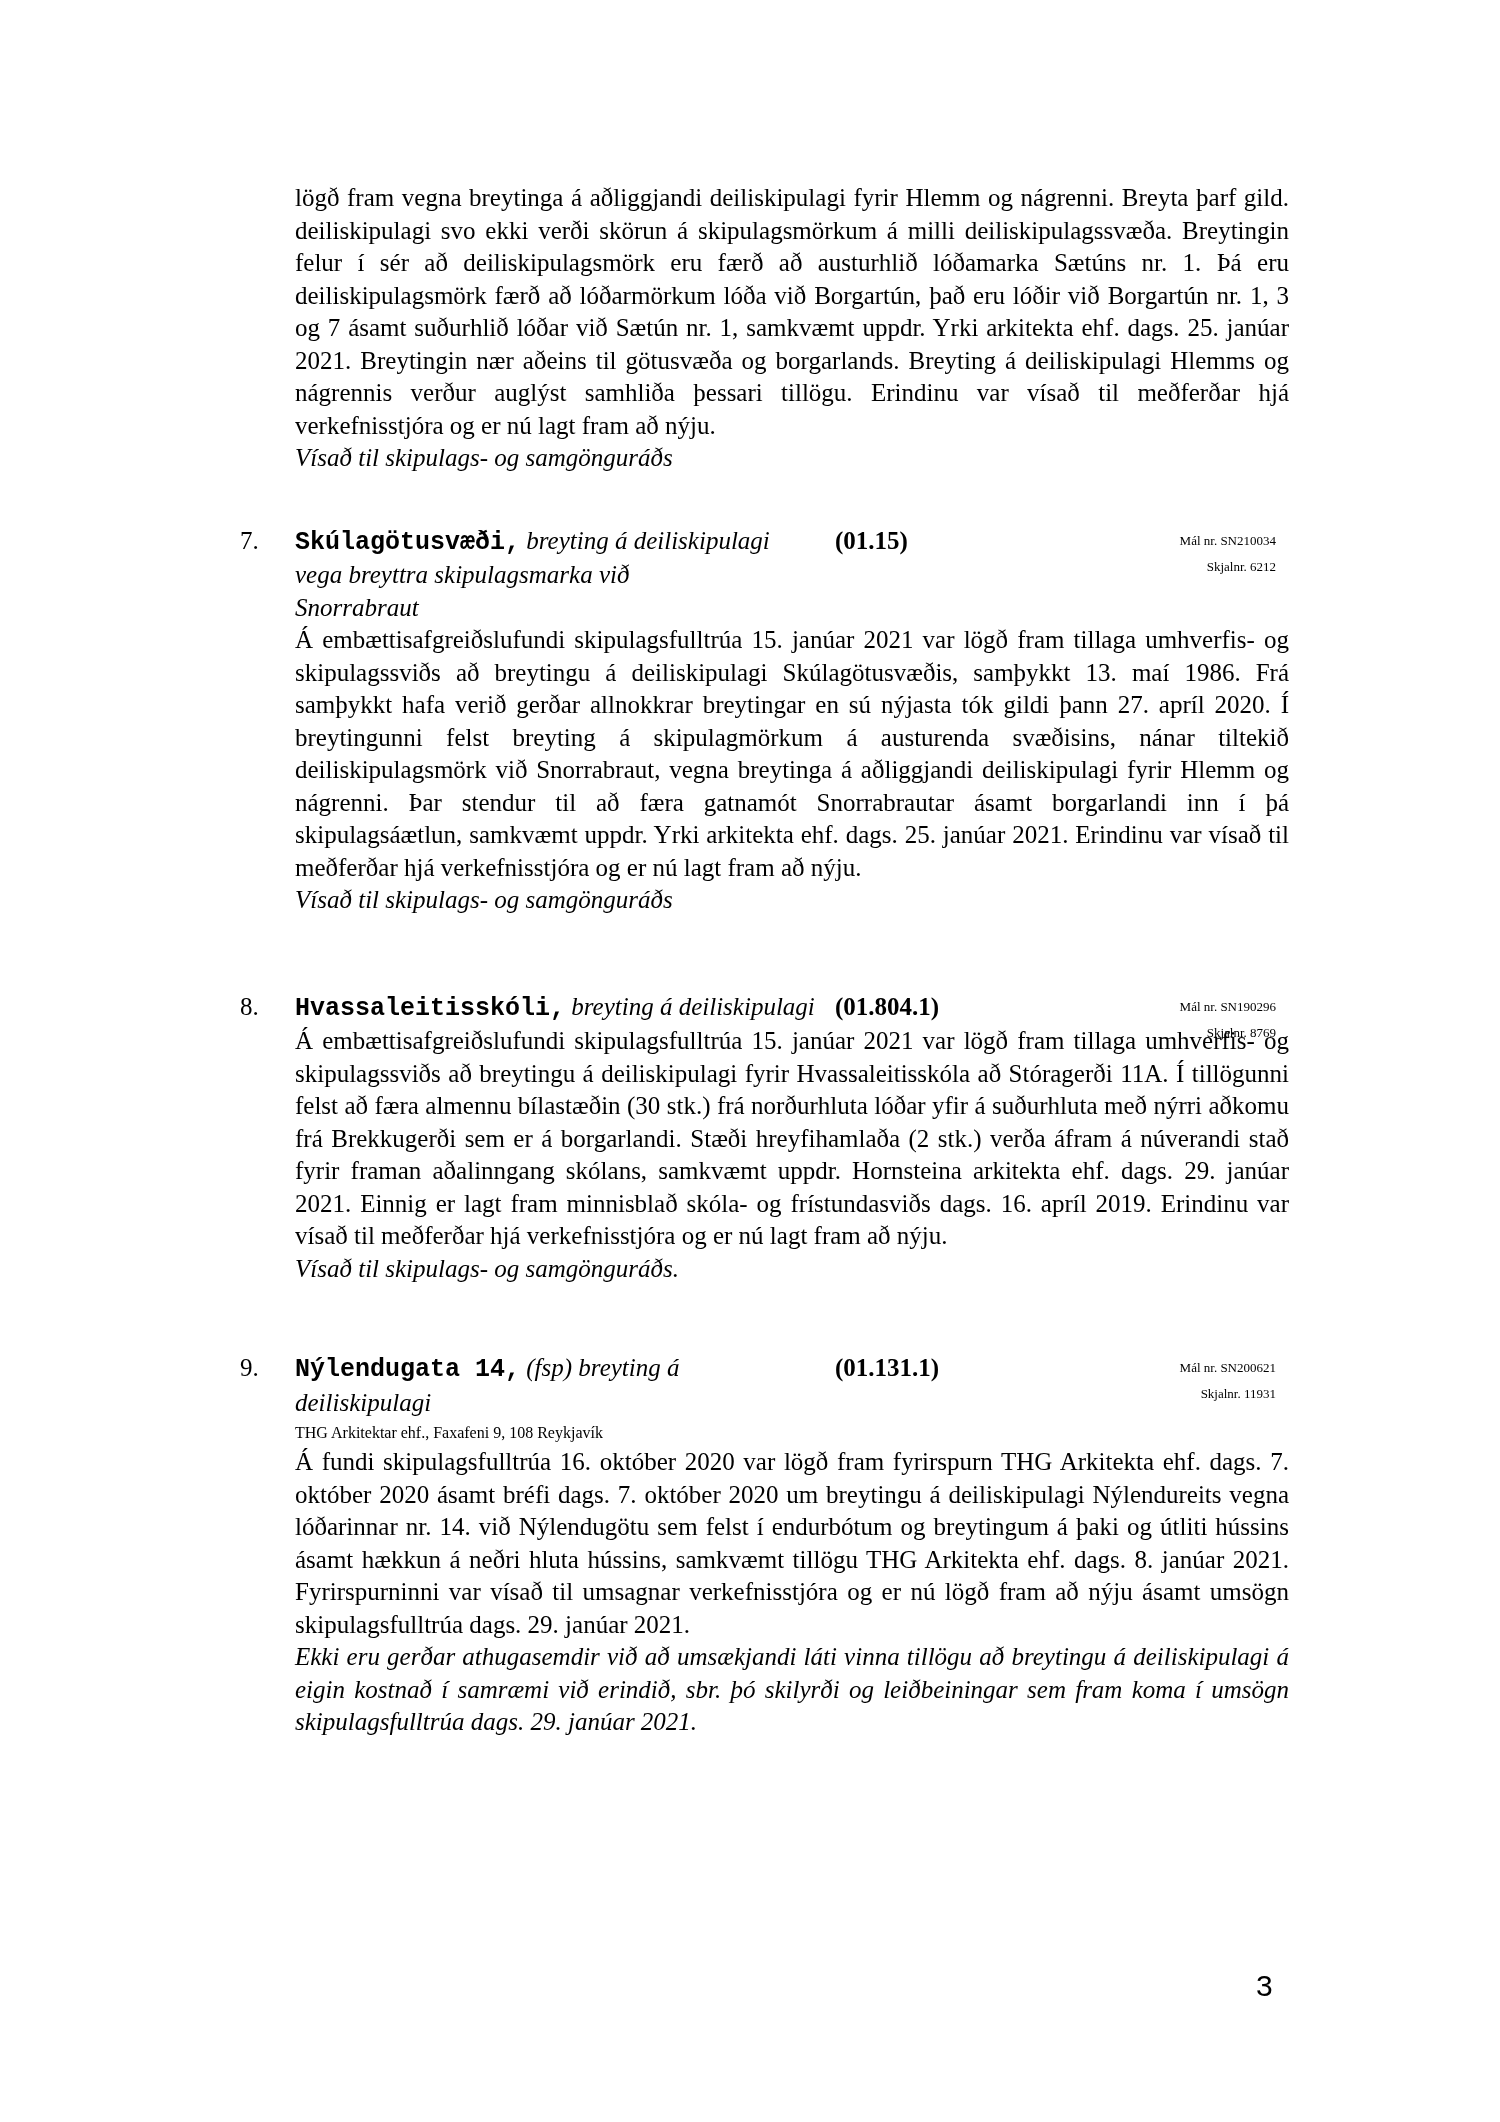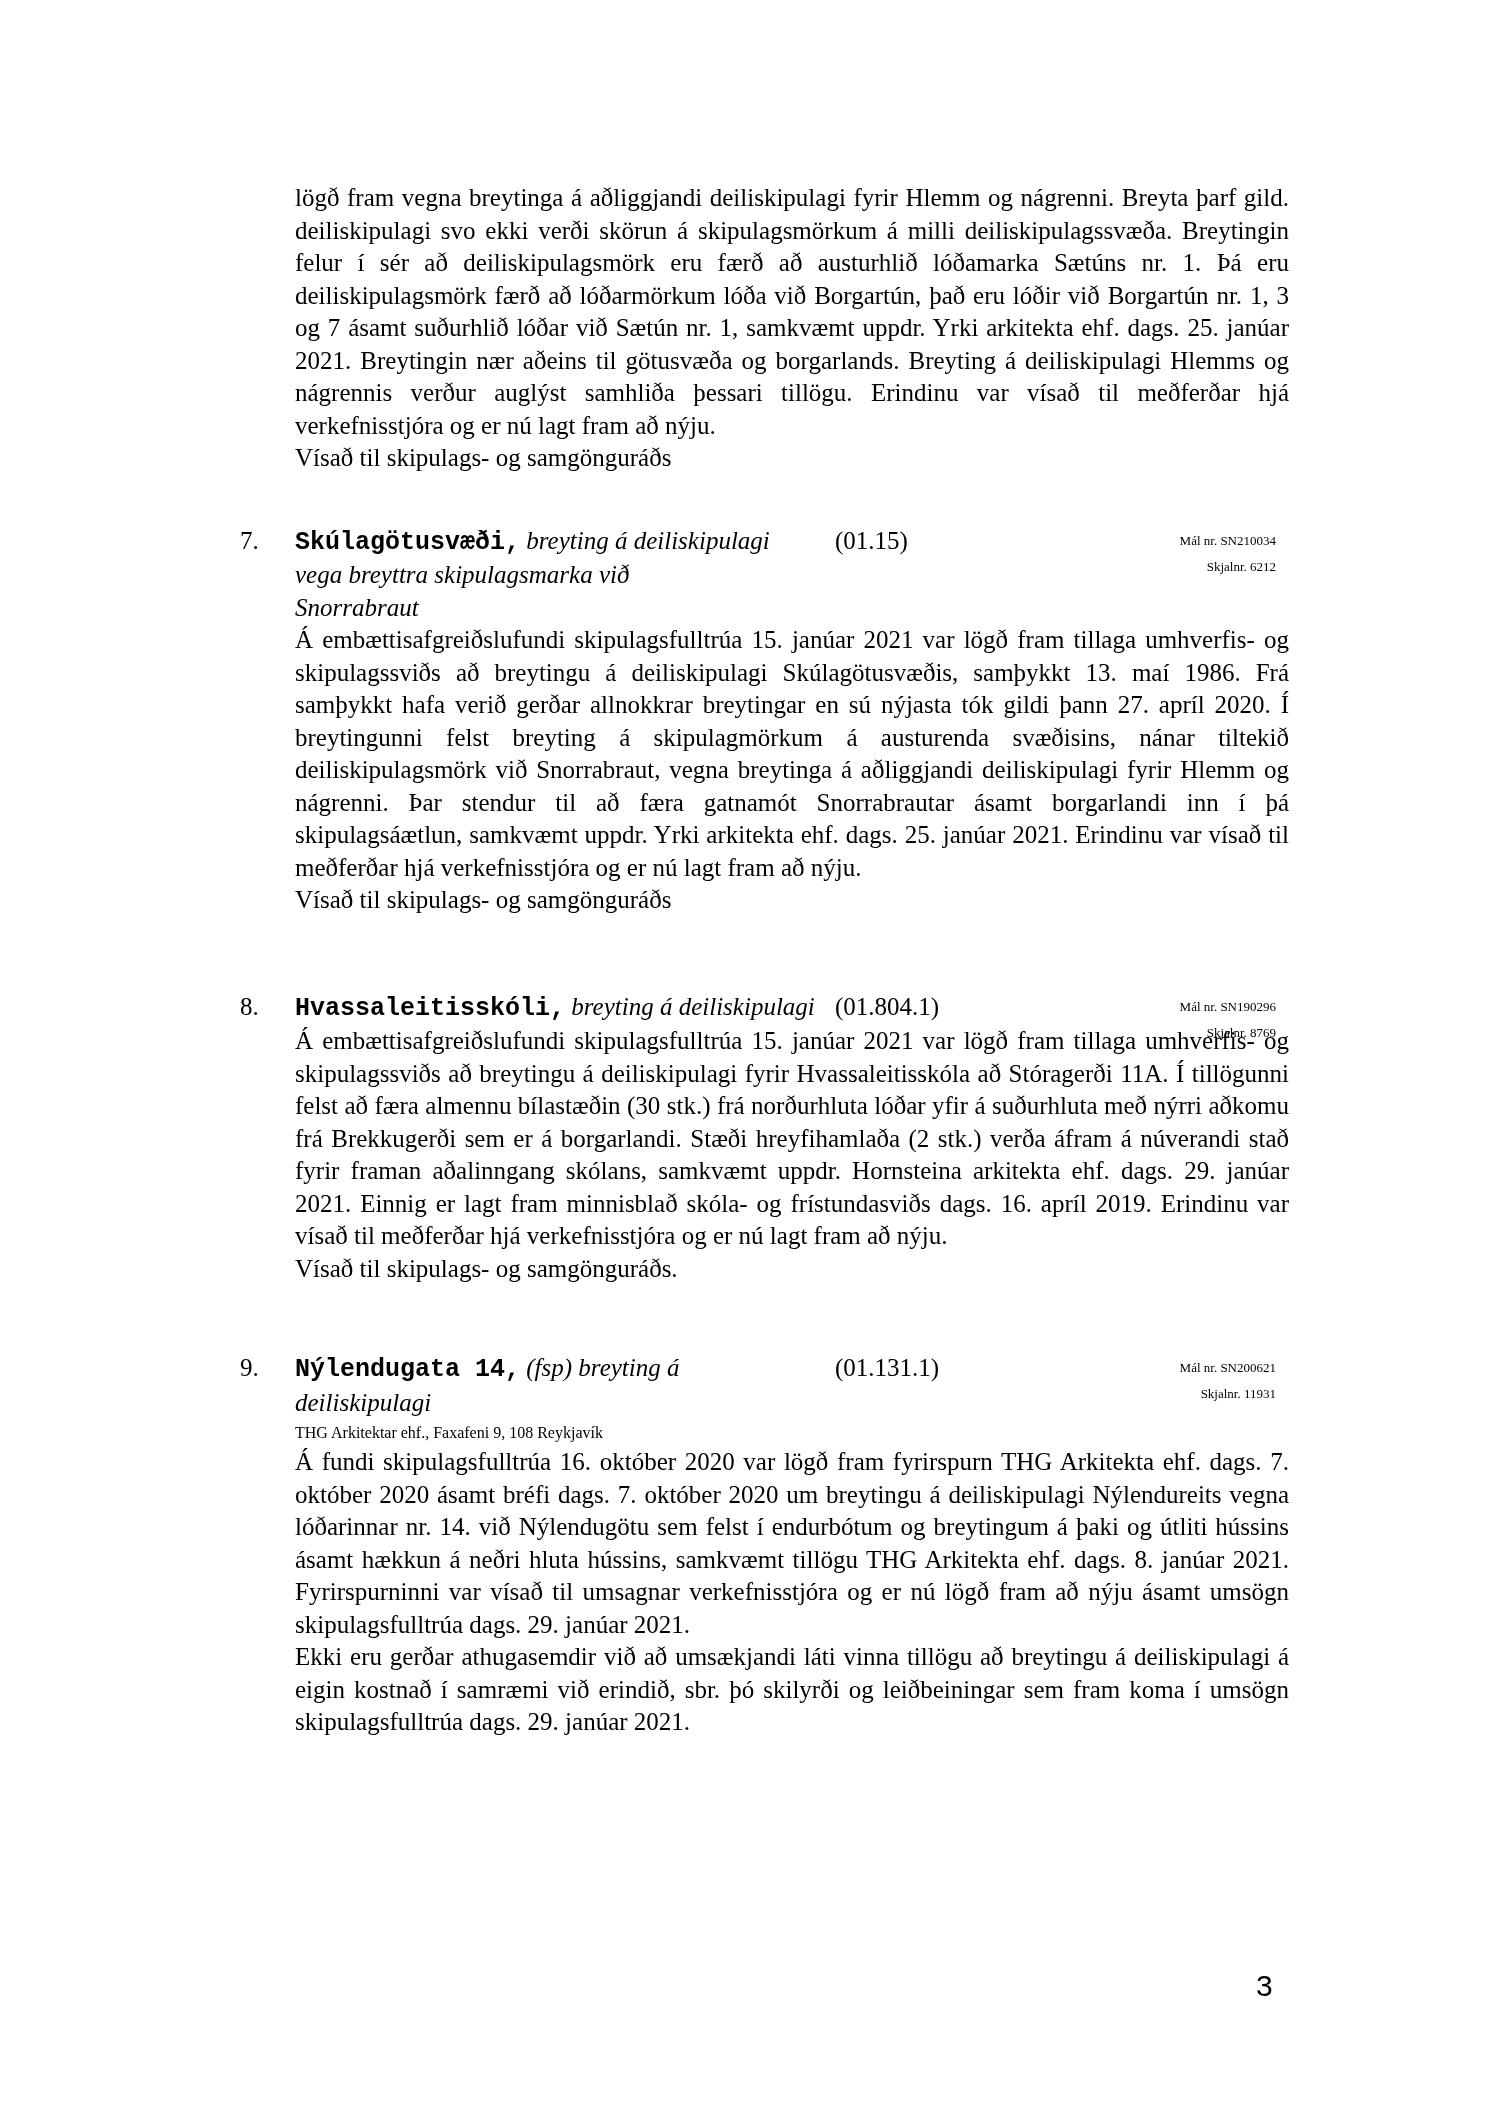--- a/index.html
+++ b/index.html
@@ -14,38 +14,38 @@
     line-height: 32.5px;
     overflow: hidden;
   }
   .content {
     position: absolute;
     left: 295px;
     top: 182px;
     width: 994px;
   }
   .para { text-align: justify; }
-  .remark { }
+  .remark { font-style: italic; }
   .remark.justified { text-align: justify; }
 
   .section { position: relative; }
   .sec-7 { margin-top: 50px; }
   .sec-8 { margin-top: 74px; }
   .sec-9 { margin-top: 67px; }
 
   .sec-num {
     position: absolute;
     left: -55px;
     top: 0;
   }
   .sec-header { position: relative; min-height: 32.5px; }
   .sec-title { width: 540px; }
   .tb { font-weight: bold; font-family: Liberation Mono, monospace; }
   .ti { font-style: italic; }
-  .sec-code { position: absolute; left: 540px; top: 0; }
+  .sec-code { position: absolute; left: 540px; top: 0; font-weight: bold; }
   .sec-refs {
     position: absolute;
     right: 13px;
     top: 3px;
     font-size: 13px;
     line-height: 26px;
     text-align: right;
     white-space: nowrap;
   }
   .sec-addr { font-size: 16px; line-height: 27px; }

